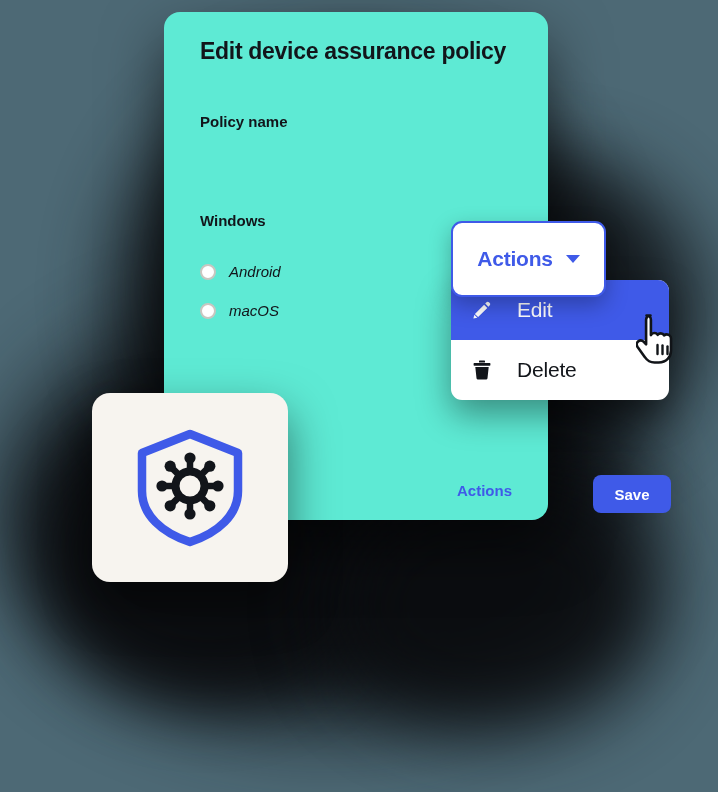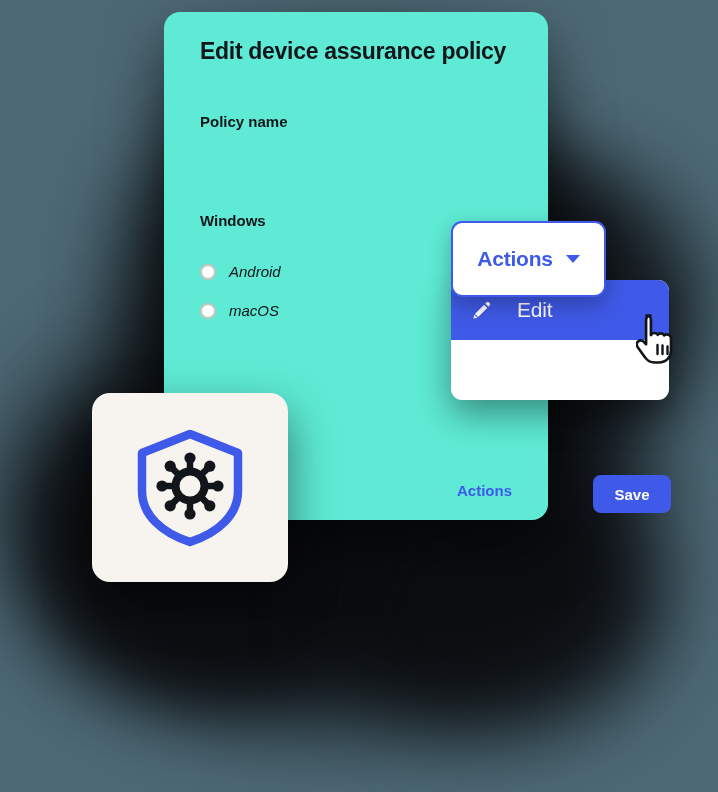--- a/index.html
+++ b/index.html
@@ -318,20 +318,30 @@
       <span class="menu-item-icon">
         <svg width="24" height="24" viewBox="0 0 24 24" aria-hidden="true">
           <path d="M19.2 4.6a2.1 2.1 0 0 0-3 0l-1 1 3.2 3.2 1-1a2.1 2.1 0 0 0-.2-3.2z" fill="#ffffff"></path>
           <path d="M14.1 6.7 4.9 15.9l3.2 3.2 9.2-9.2-3.2-3.2z" fill="#ffffff"></path>
           <path d="M4.3 16.7 3.4 20.6l3.9-.9-3-3z" fill="#ffffff"></path>
         </svg>
       </span>
       <span class="menu-item-label">Edit</span>
     </div>
 
+    <div class="menu-item">
+      <span class="menu-item-icon">
+        <svg width="24" height="24" viewBox="0 0 24 24" aria-hidden="true">
+          <rect x="9" y="2.4" width="6" height="2.2" rx=".6" fill="#12151a"></rect>
+          <rect x="3.6" y="5" width="16.8" height="2.8" rx=".7" fill="#12151a"></rect>
+          <path d="M5.3 9h13.4l-1.2 11.2a1.5 1.5 0 0 1-1.5 1.3H8a1.5 1.5 0 0 1-1.5-1.3L5.3 9z" fill="#12151a"></path>
+        </svg>
+      </span>
+      <span class="menu-item-label">Delete</span>
+    </div>
 
   </div>
 
   <div class="cursor">
     <svg width="44" height="52" viewBox="0 0 44 52" aria-hidden="true">
       <path d="M13.5 2.5c2.6 0 4.4 1.9 4.4 4.3v15.3c.7-1.3 2-2.1 3.5-2.1 1.4 0 2.6.7 3.3 1.8.7-.9 1.8-1.4 3-1.4 1.5 0 2.8.8 3.4 2 .7-.6 1.6-1 2.6-1 2.4 0 4.3 1.9 4.3 4.3v11.6c0 6.8-4.6 12.2-12.3 12.2h-4.2c-4.3 0-7.2-1.8-9.4-5.1L4.4 33.7c-1.2-1.9-.7-4.3 1.1-5.5 1.6-1.1 3.7-.8 5 .5l2.6 2.6V6.8c0-2.4 1.8-4.3 4.4-4.3z" transform="translate(-3,0)" fill="#ffffff" stroke="#111418" stroke-width="2.6" stroke-linejoin="round"></path>
       <g stroke="#111418" stroke-width="2.4" stroke-linecap="round">
         <line x1="21.5" y1="32" x2="21.5" y2="41"></line>
         <line x1="26.5" y1="32.4" x2="26.5" y2="41"></line>
         <line x1="31.5" y1="33.4" x2="31.5" y2="41"></line>

